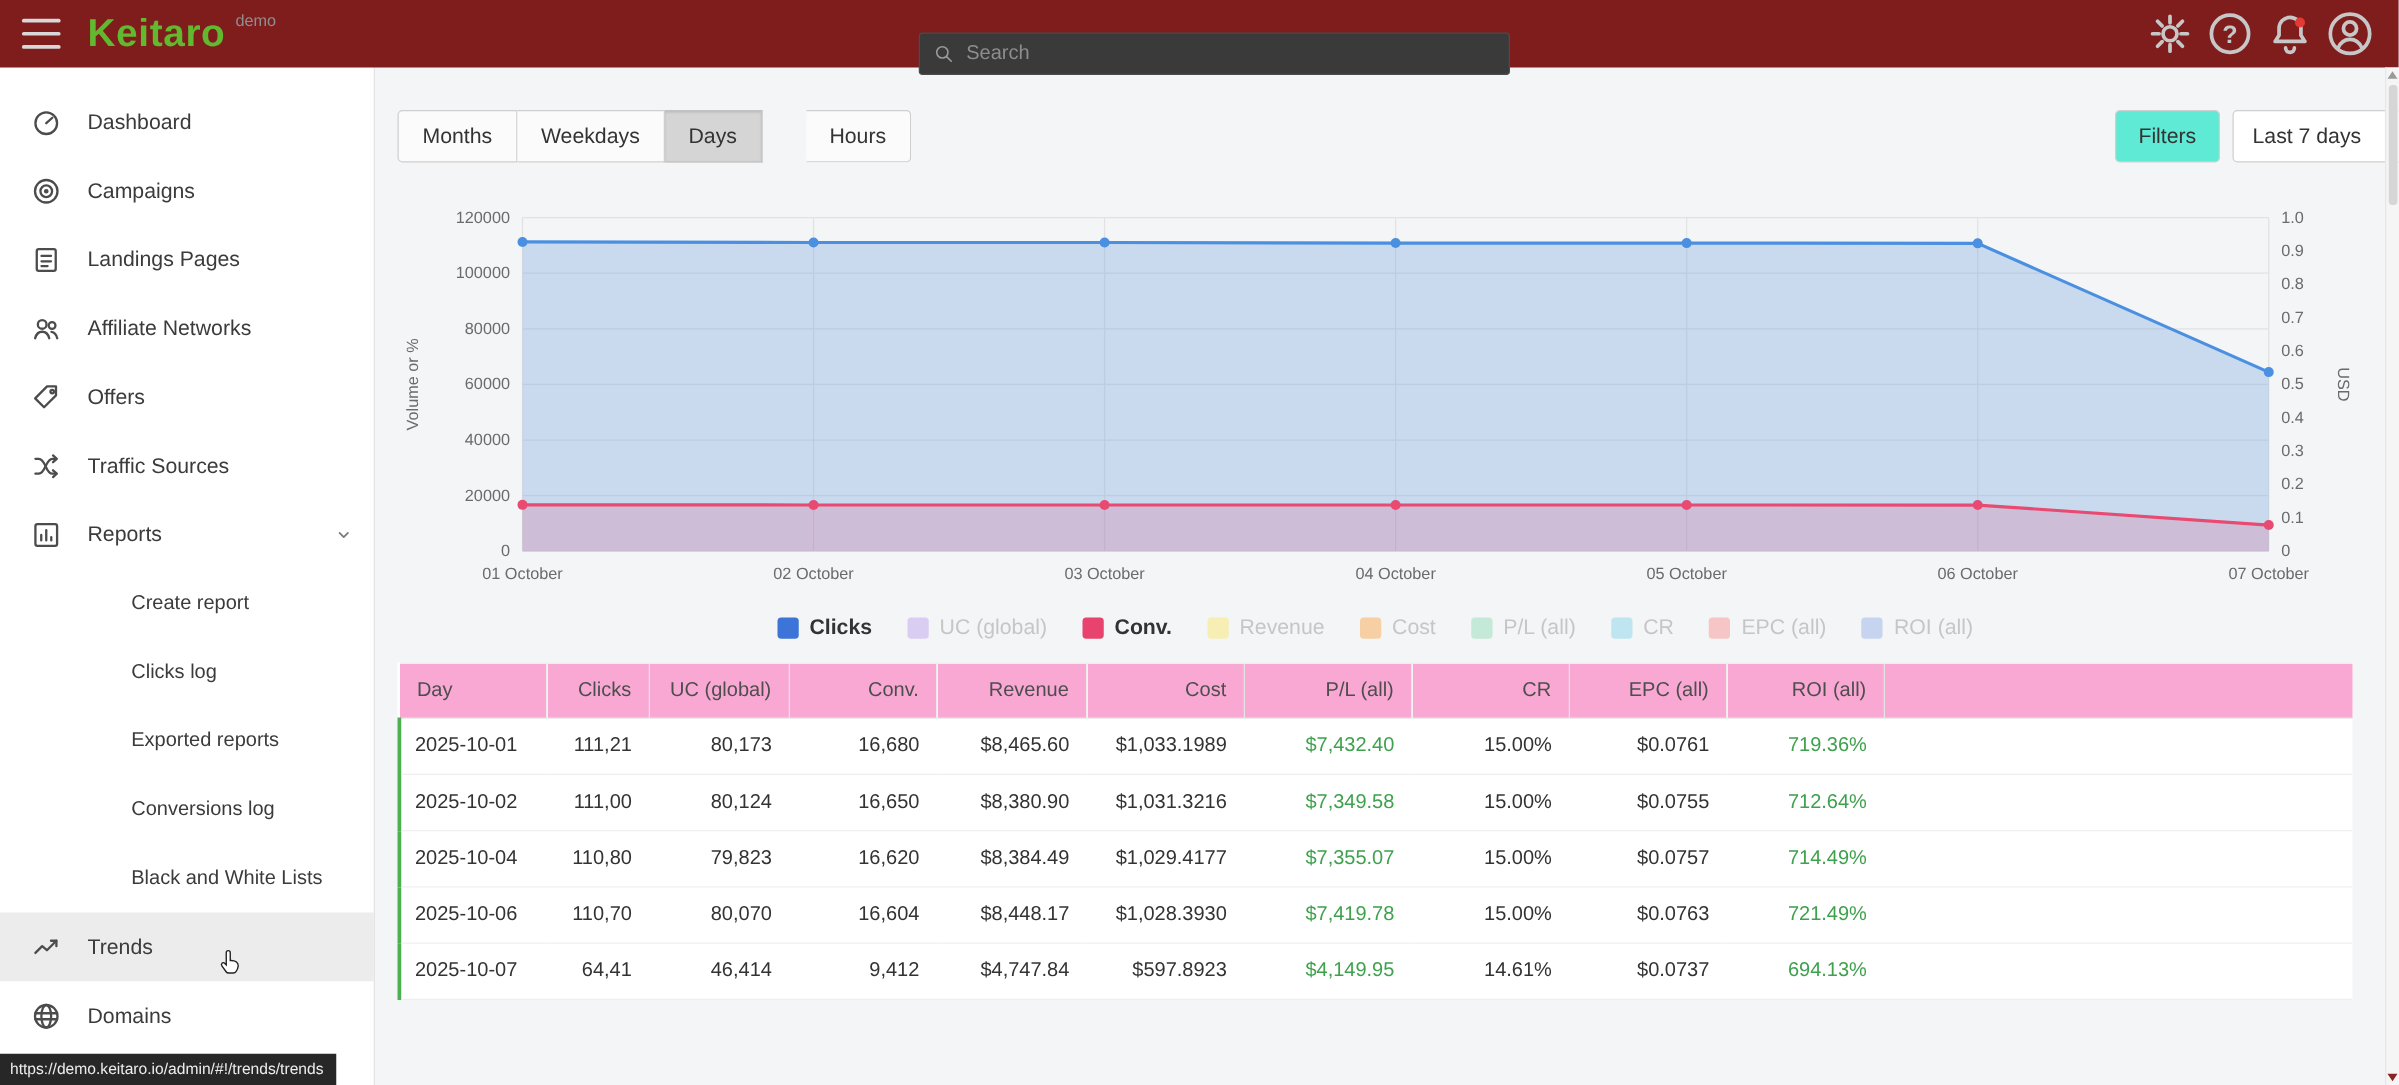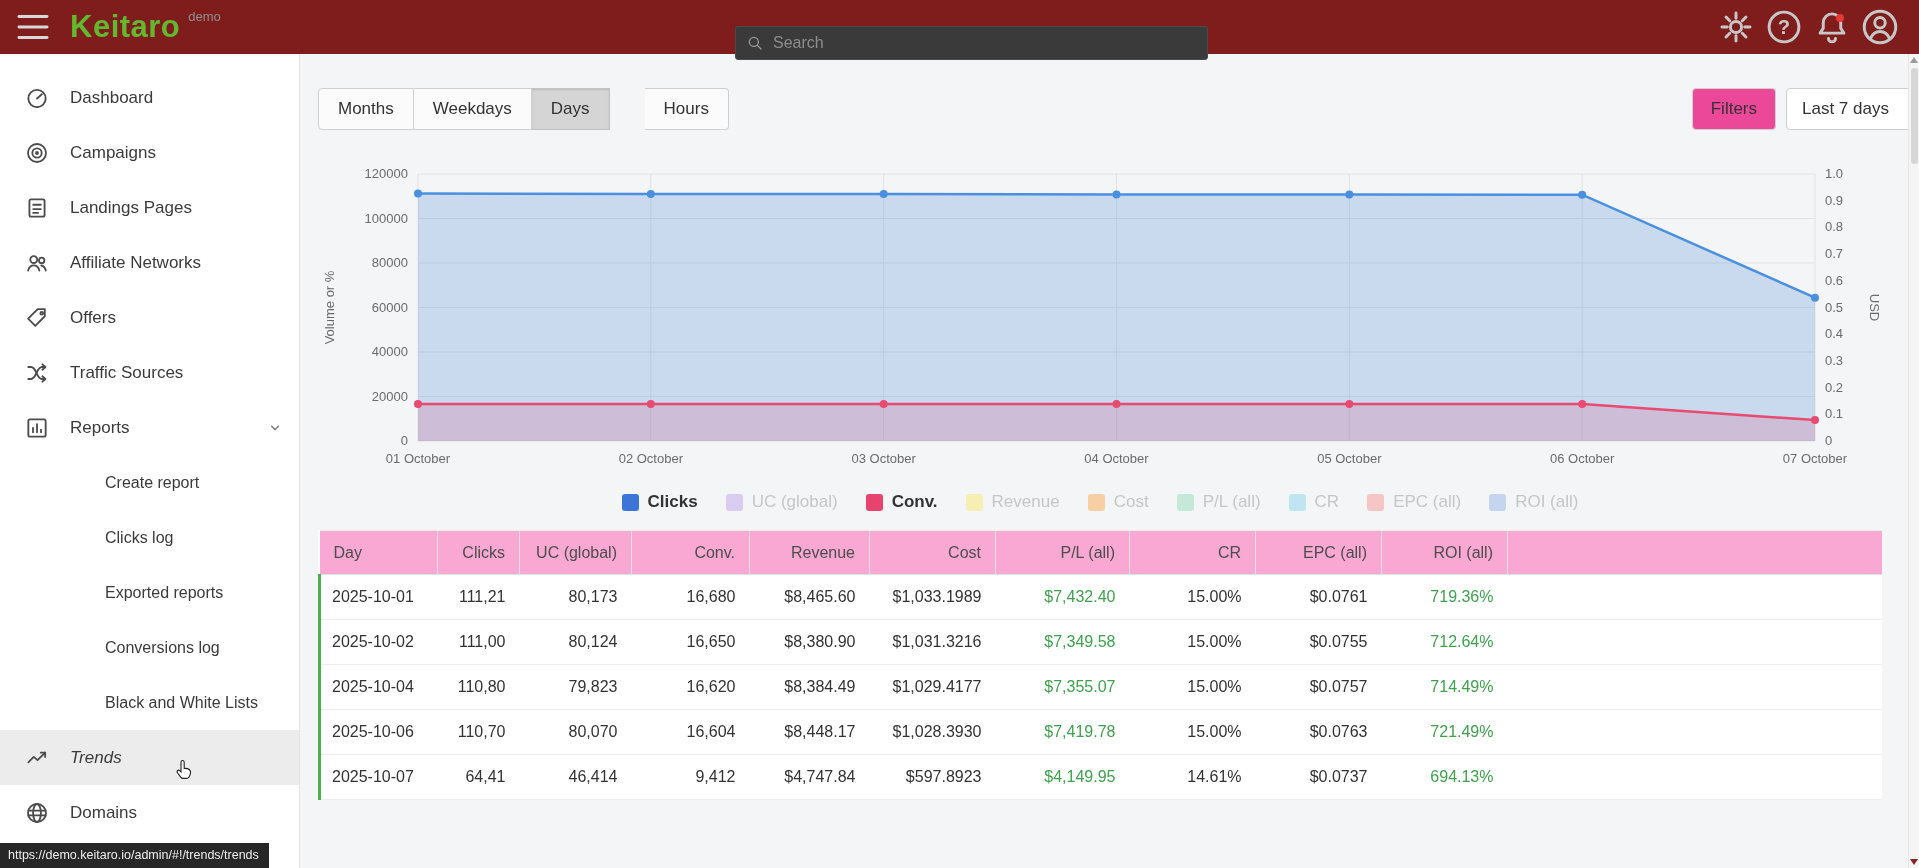--- a/index.html
+++ b/index.html
@@ -22,35 +22,35 @@
   .tb-btn svg { width:23px; height:23px; }
   .bell-dot { position:absolute; top:8px; right:9px; width:8px; height:8px; border-radius:50%; background:#e53935; }
 
   
   .sidebar { position:absolute; top:54px; left:0; bottom:0; width:300px; background:#fff;
     border-right:1px solid #e3e3e3; padding-top:16px; z-index:5; }
   .side-item { height:55px; display:flex; align-items:center; padding:0 14px 0 24px; gap:20px;
     font-size:17px; color:#3b3b3b; cursor:pointer; }
   .side-item .s-icon { width:26px; height:26px; color:#4c4c4c; flex:none; }
   .side-item.sub { padding-left:105px; font-size:16px; }
-  .side-item.active { background:#ececec;font-style:italic; }
+  .side-item.active { background:#ececec; }
   .side-item .chev { margin-left:auto; width:20px; height:20px; color:#7a7a7a; }
 
   
   .main { position:absolute; left:300px; top:54px; right:0; bottom:0; padding:34px 20px 0 18px; }
   .toolbar { width:1786px; display:flex; justify-content:space-between; align-items:center; }
   .tabs { display:flex; }
   .tab { height:42px; display:flex; align-items:center; padding:0 19px; font-size:17px; color:#333;
     background:#fbfbfb; border:1px solid #cfcfcf; border-left-width:0; cursor:pointer; }
   .tab:first-child { border-left-width:1px; border-radius:4px 0 0 4px; }
   .tab:last-child { border-radius:0 4px 4px 0;margin-left:35px; }
   .tab.active { background:#d5d5d5; border-color:#c2c2c2; box-shadow:inset 0 1px 2px rgba(0,0,0,.12); }
   .controls { display:flex; align-items:center; gap:10px; }
   .btn { height:42px; display:flex; align-items:center; padding:0 18px; font-size:17px; color:#333;
-    background:#ec4899; border:1px solid #cfcfcf; border-radius:4px; cursor:pointer; gap:8px; }
+    background:#5eead4; border:1px solid #cfcfcf; border-radius:4px; cursor:pointer; gap:8px; }
   .range-select { width:200px; background:#fff; justify-content:space-between; padding:0 12px 0 15px; }
   .range-select .chev { width:20px; height:20px; color:#666; }
   .icon-btn { width:49px; padding:0; justify-content:center; color:#8f8f8f; }
   .icon-btn svg { width:21px; height:21px; }
 
   
   .chart-block { margin-top:30px; width:1580px; }
   #chart-svg { width:1580px; height:318px; display:block; }
   #chart-svg .grid { stroke:#e2e2e2; stroke-width:1; }
   #chart-svg .tick { fill:#6b6b6b; font-size:13px; font-family:"Liberation Sans","DejaVu Sans",sans-serif; }

